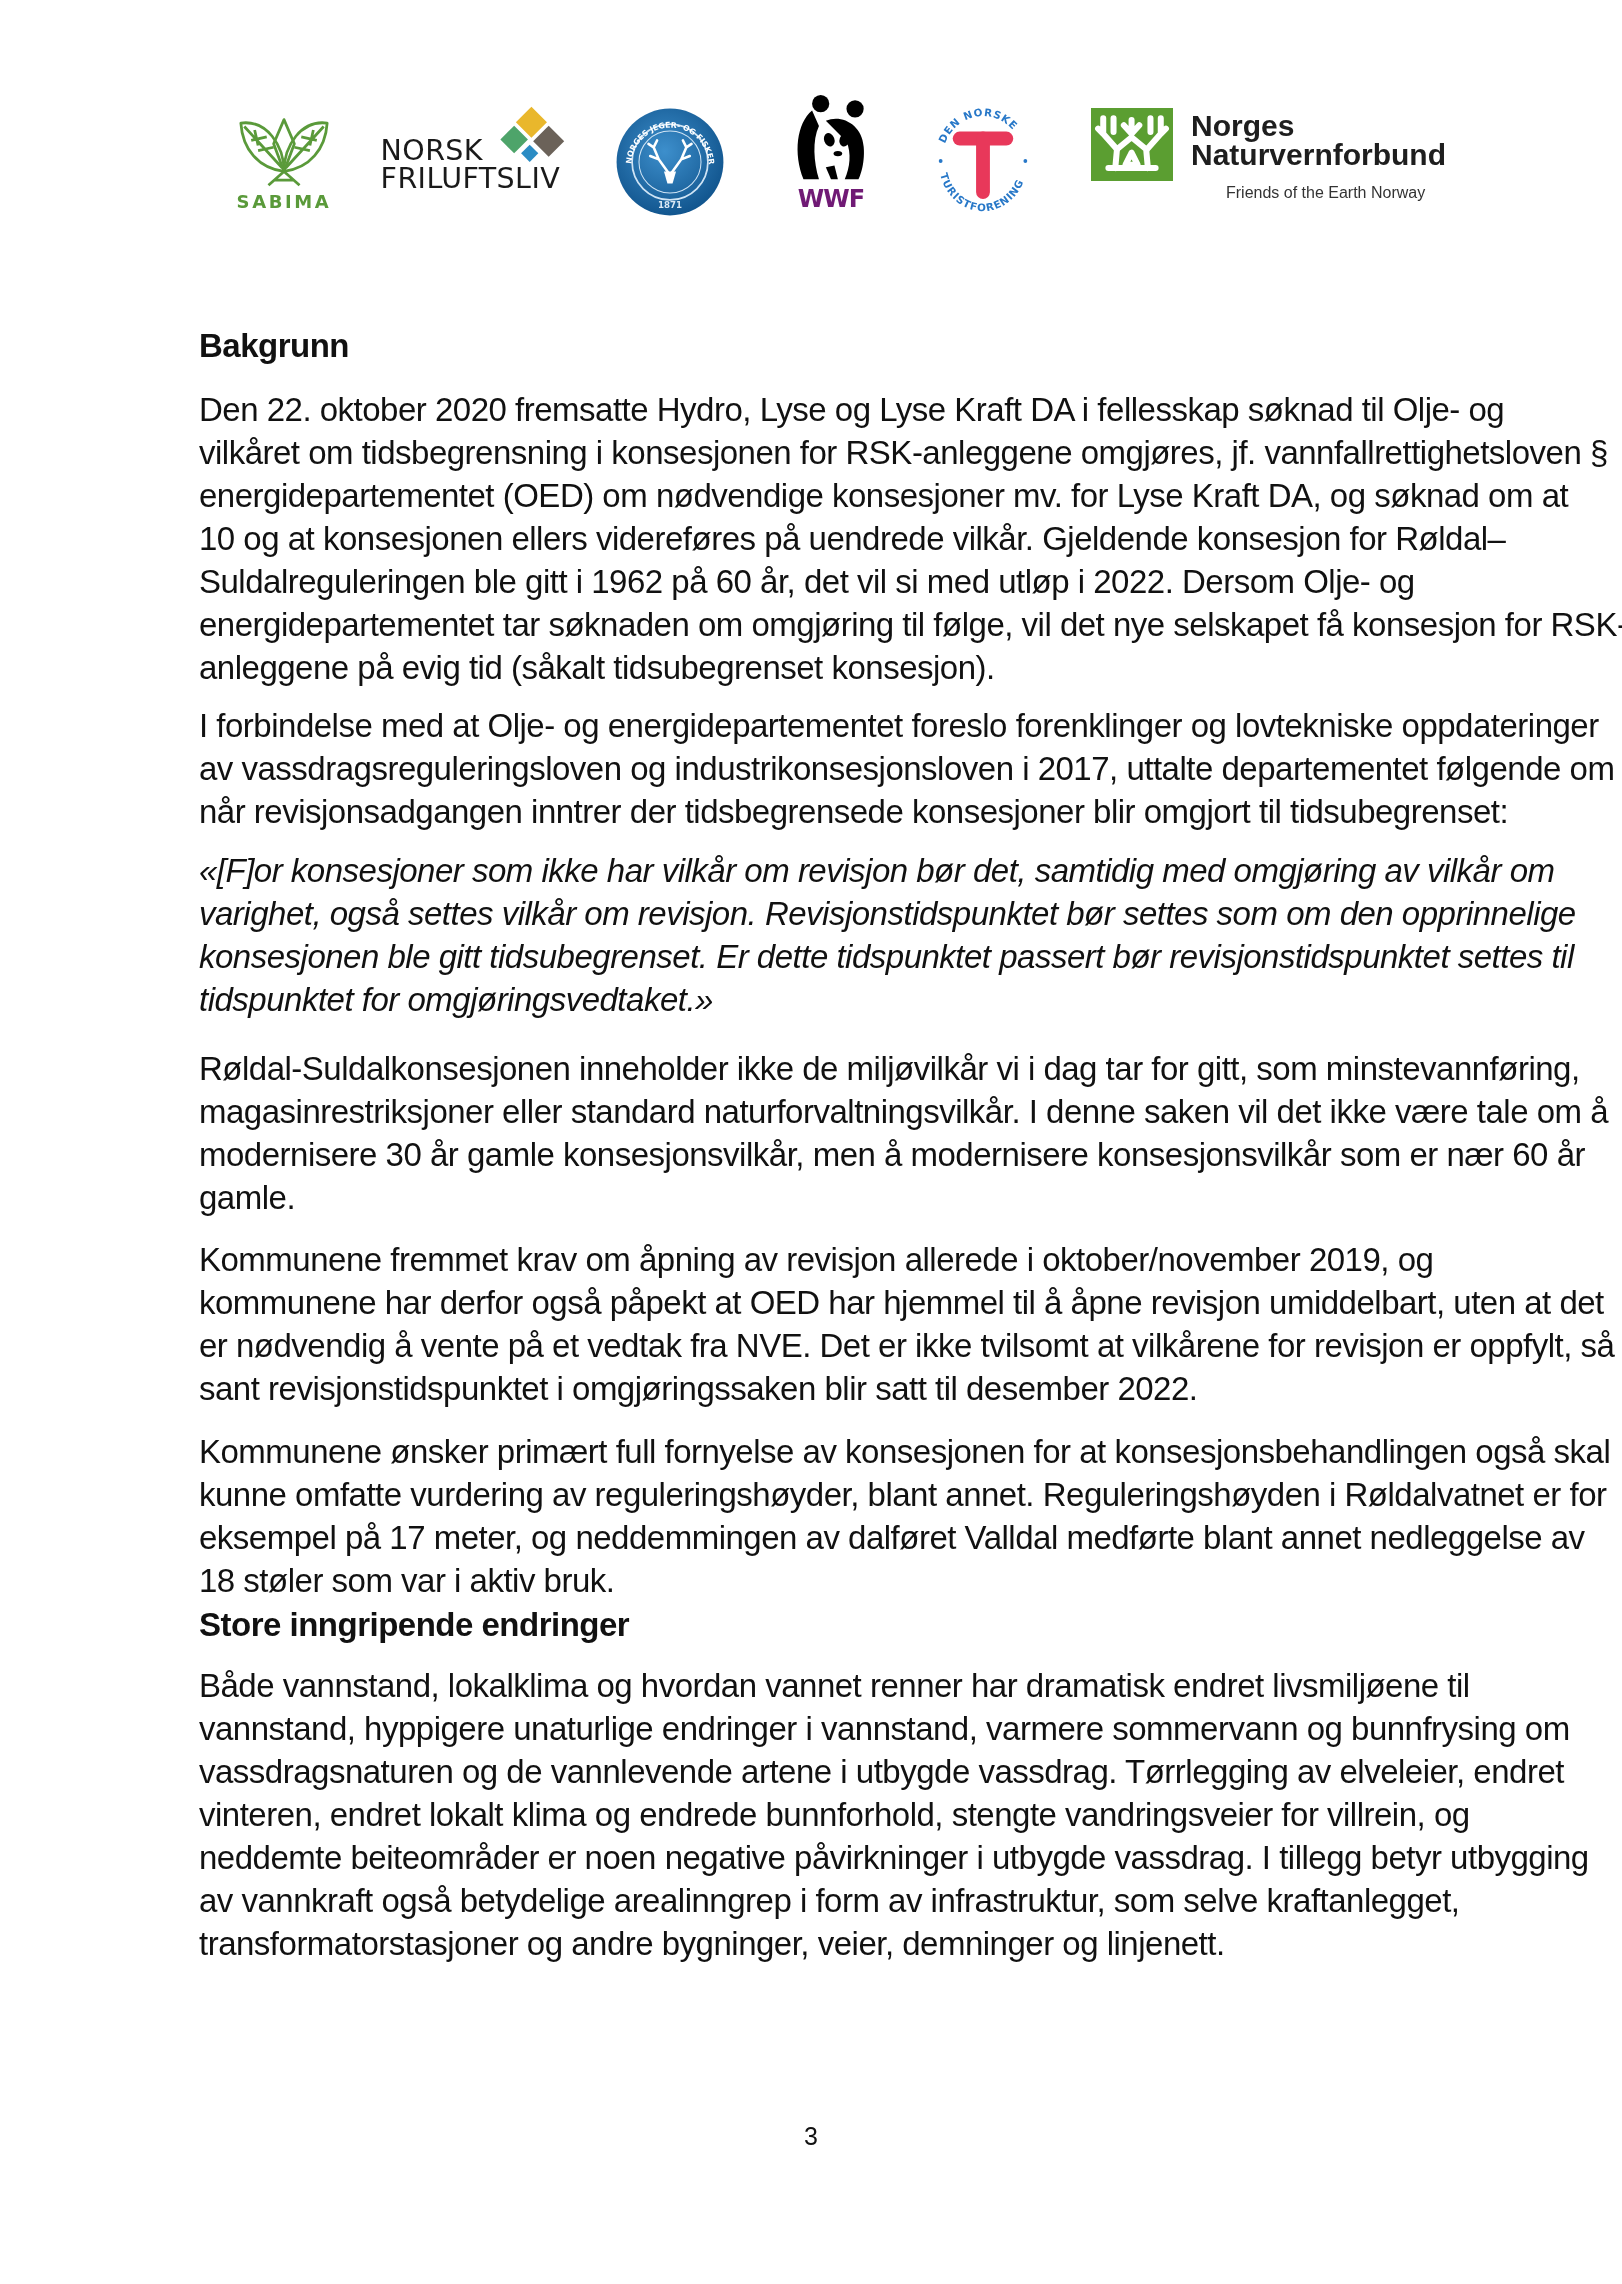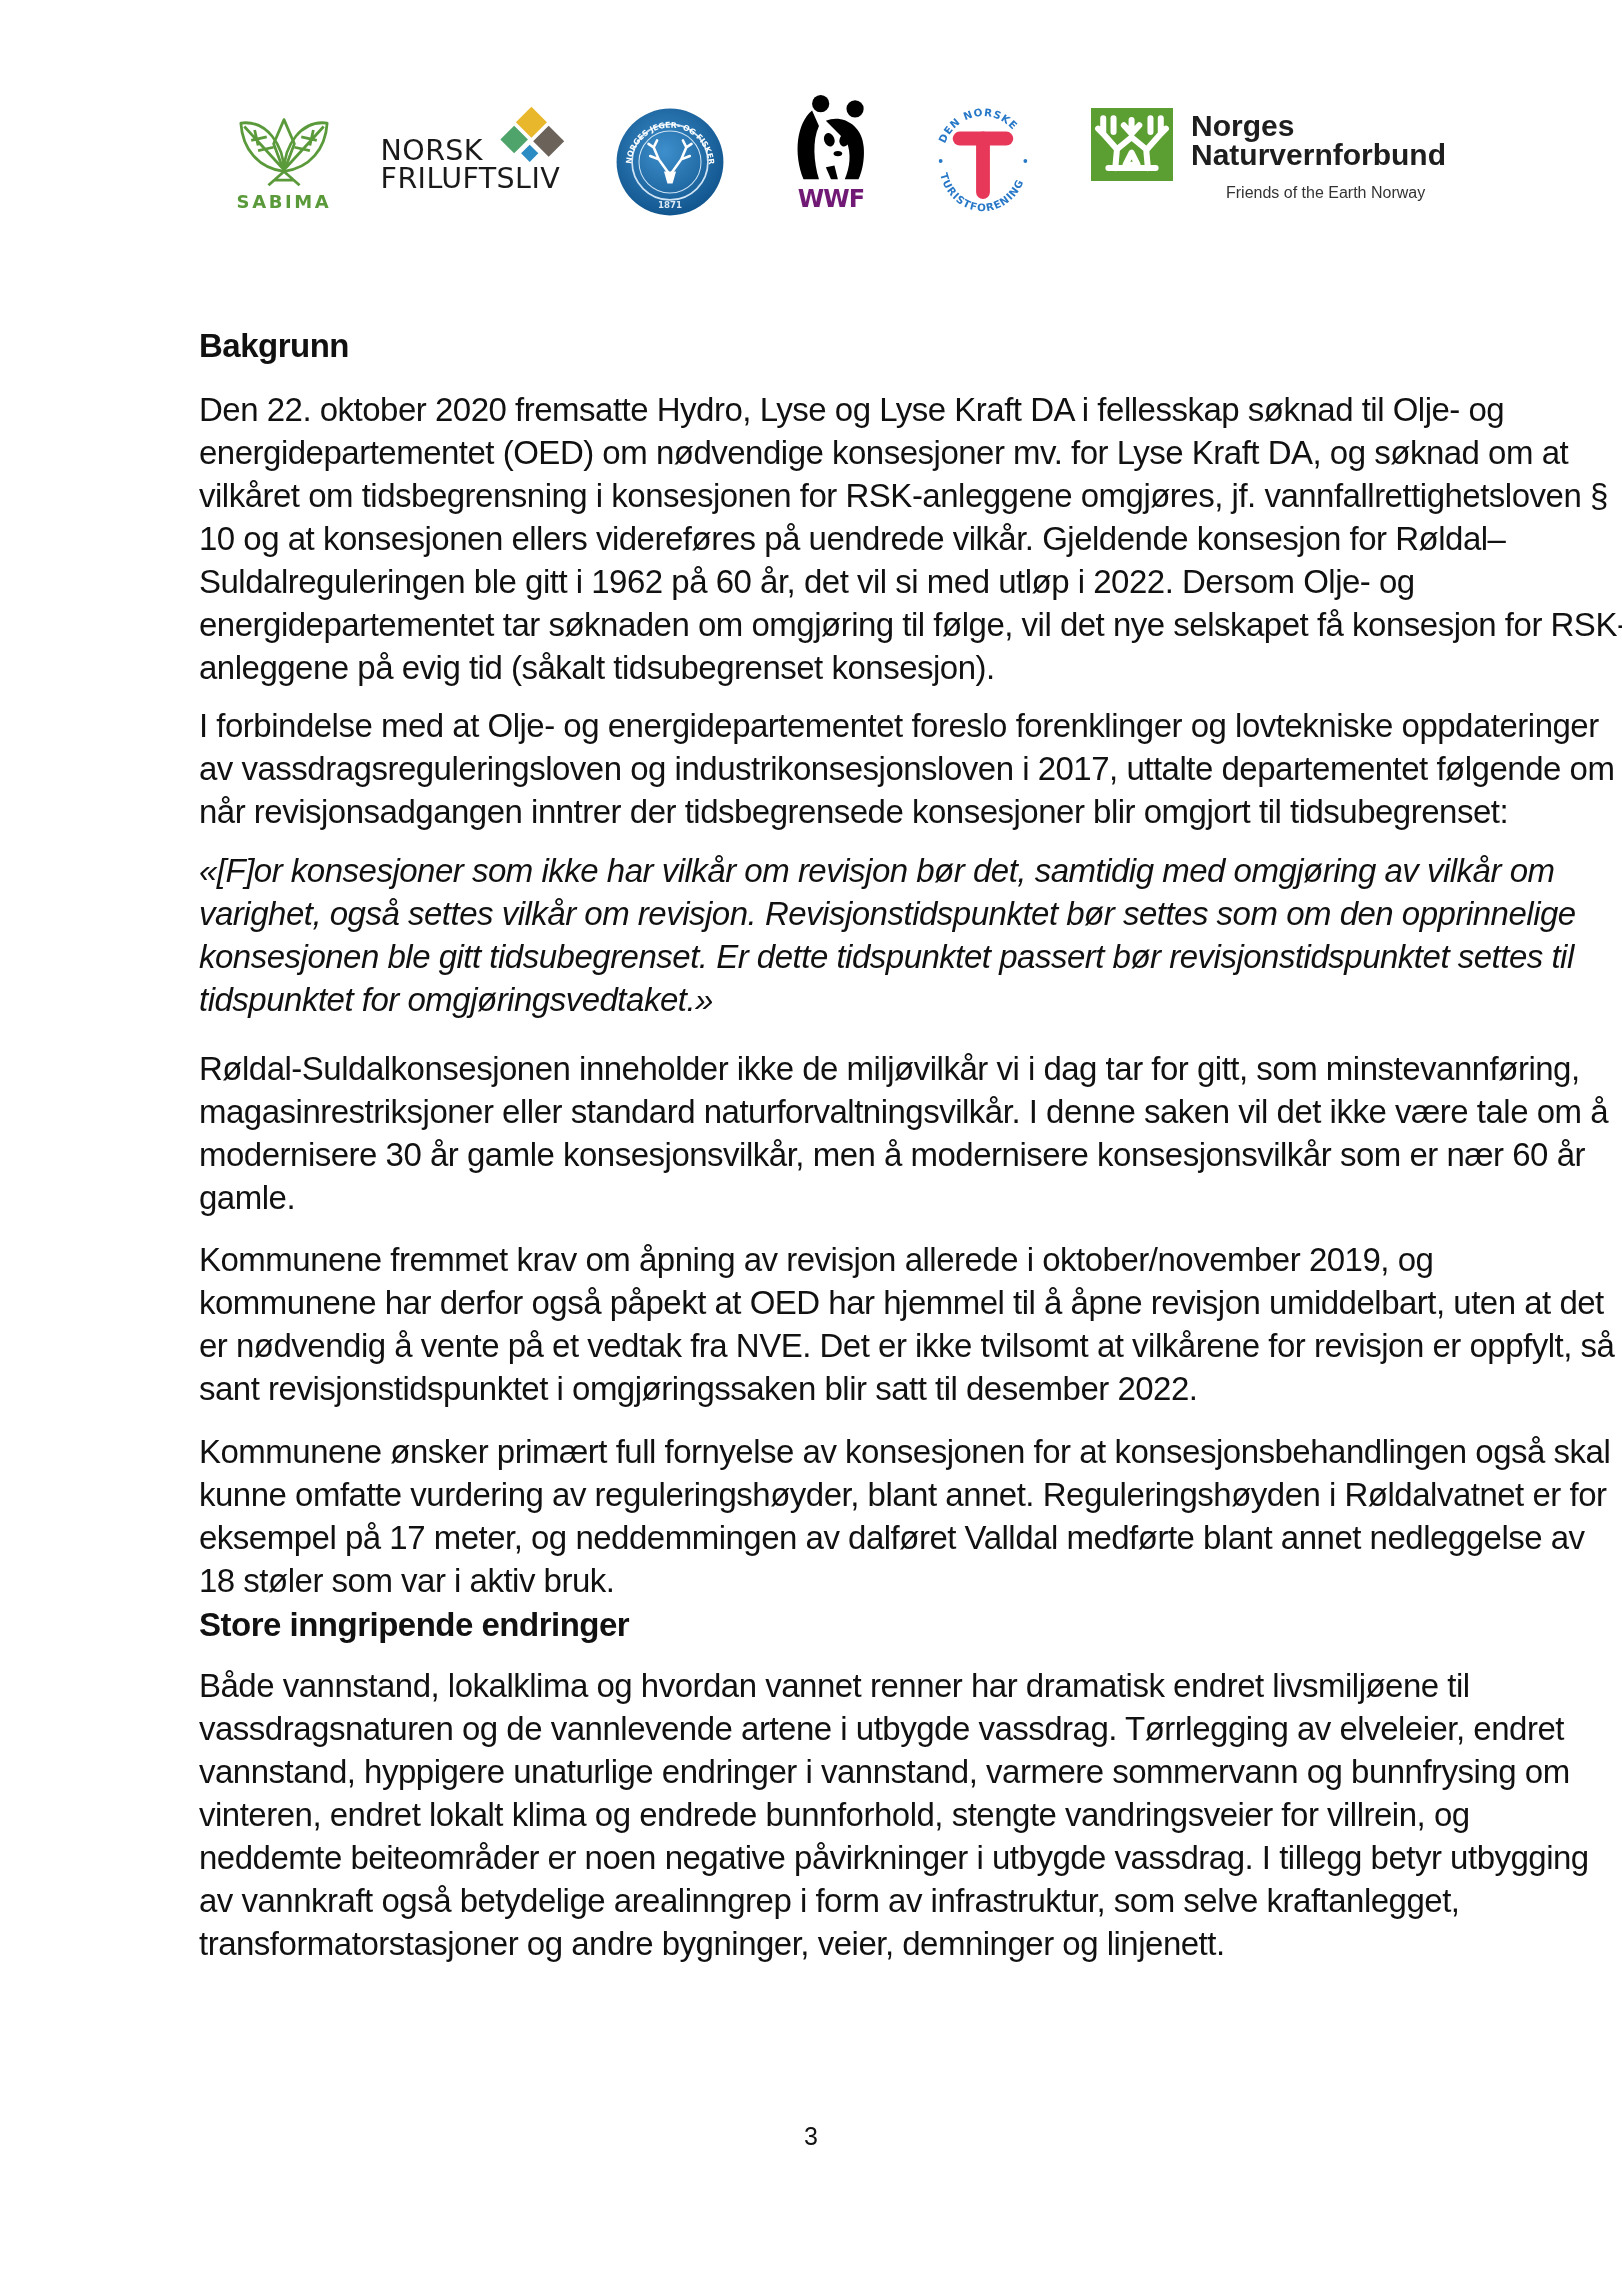--- a/index.html
+++ b/index.html
@@ -173,22 +173,22 @@
     <div class="t2">Naturvernforbund</div>
     <div class="t3">Friends of the Earth Norway</div>
   </div>
 
   <div class="block heading" style="top:324px">
     <span class="line">Bakgrunn</span>
   </div>
 
   <div class="block" style="top:388px">
     <span class="line">Den 22. oktober 2020 fremsatte Hydro, Lyse og Lyse Kraft DA i fellesskap søknad til Olje- og</span>
+    <span class="line">vilkåret om tidsbegrensning i konsesjonen for RSK-anleggene omgjøres, jf. vannfallrettighetsloven §</span>
     <span class="line">energidepartementet (OED) om nødvendige konsesjoner mv. for Lyse Kraft DA, og søknad om at</span>
-    <span class="line">vilkåret om tidsbegrensning i konsesjonen for RSK-anleggene omgjøres, jf. vannfallrettighetsloven §</span>
     <span class="line">10 og at konsesjonen ellers videreføres på uendrede vilkår. Gjeldende konsesjon for Røldal–</span>
     <span class="line">Suldalreguleringen ble gitt i 1962 på 60 år, det vil si med utløp i 2022. Dersom Olje- og</span>
     <span class="line">energidepartementet tar søknaden om omgjøring til følge, vil det nye selskapet få konsesjon for RSK-</span>
     <span class="line">anleggene på evig tid (såkalt tidsubegrenset konsesjon).</span>
   </div>
 
   <div class="block" style="top:704px">
     <span class="line">I forbindelse med at Olje- og energidepartementet foreslo forenklinger og lovtekniske oppdateringer</span>
     <span class="line">av vassdragsreguleringsloven og industrikonsesjonsloven i 2017, uttalte departementet følgende om</span>
     <span class="line">når revisjonsadgangen inntrer der tidsbegrensede konsesjoner blir omgjort til tidsubegrenset:</span>
@@ -221,22 +221,22 @@
     <span class="line">eksempel på 17 meter, og neddemmingen av dalføret Valldal medførte blant annet nedleggelse av</span>
     <span class="line">18 støler som var i aktiv bruk.</span>
   </div>
 
   <div class="block heading" style="top:1603px">
     <span class="line">Store inngripende endringer</span>
   </div>
 
   <div class="block" style="top:1664px">
     <span class="line">Både vannstand, lokalklima og hvordan vannet renner har dramatisk endret livsmiljøene til</span>
+    <span class="line">vannstand, hyppigere unaturlige endringer i vannstand, varmere sommervann og bunnfrysing om</span>
     <span class="line">vassdragsnaturen og de vannlevende artene i utbygde vassdrag. Tørrlegging av elveleier, endret</span>
-    <span class="line">vannstand, hyppigere unaturlige endringer i vannstand, varmere sommervann og bunnfrysing om</span>
     <span class="line">vinteren, endret lokalt klima og endrede bunnforhold, stengte vandringsveier for villrein, og</span>
     <span class="line">neddemte beiteområder er noen negative påvirkninger i utbygde vassdrag. I tillegg betyr utbygging</span>
     <span class="line">av vannkraft også betydelige arealinngrep i form av infrastruktur, som selve kraftanlegget,</span>
     <span class="line">transformatorstasjoner og andre bygninger, veier, demninger og linjenett.</span>
   </div>
 
   <div class="pagenum" style="top:2115px">3</div>
 </div>
 
 

